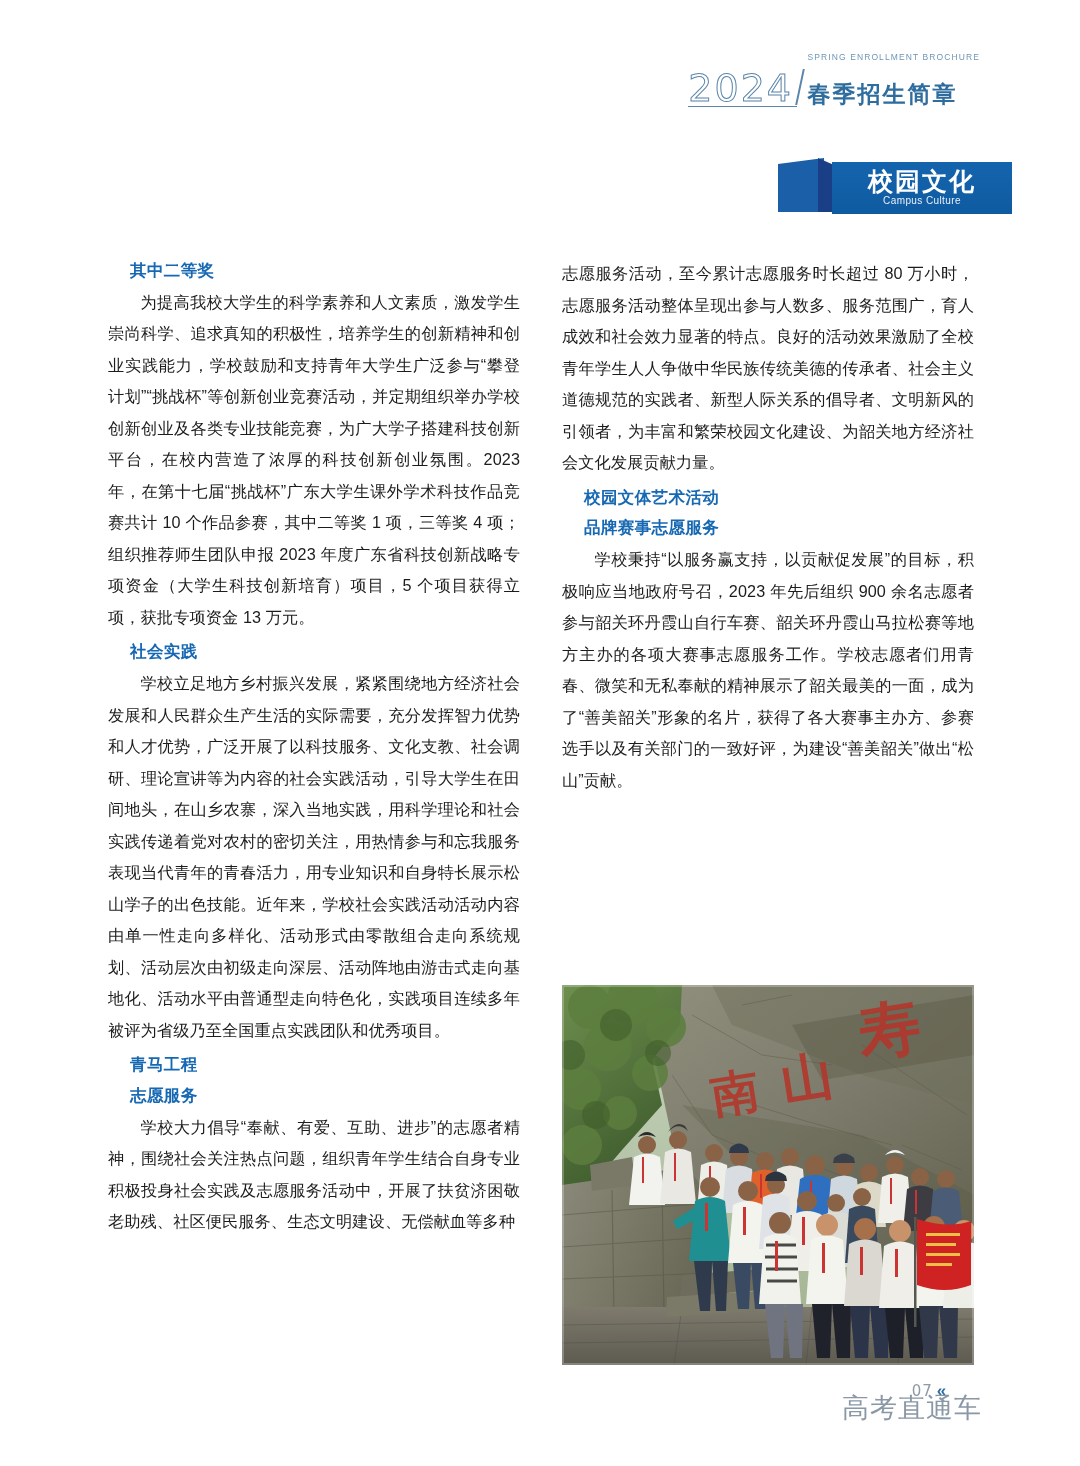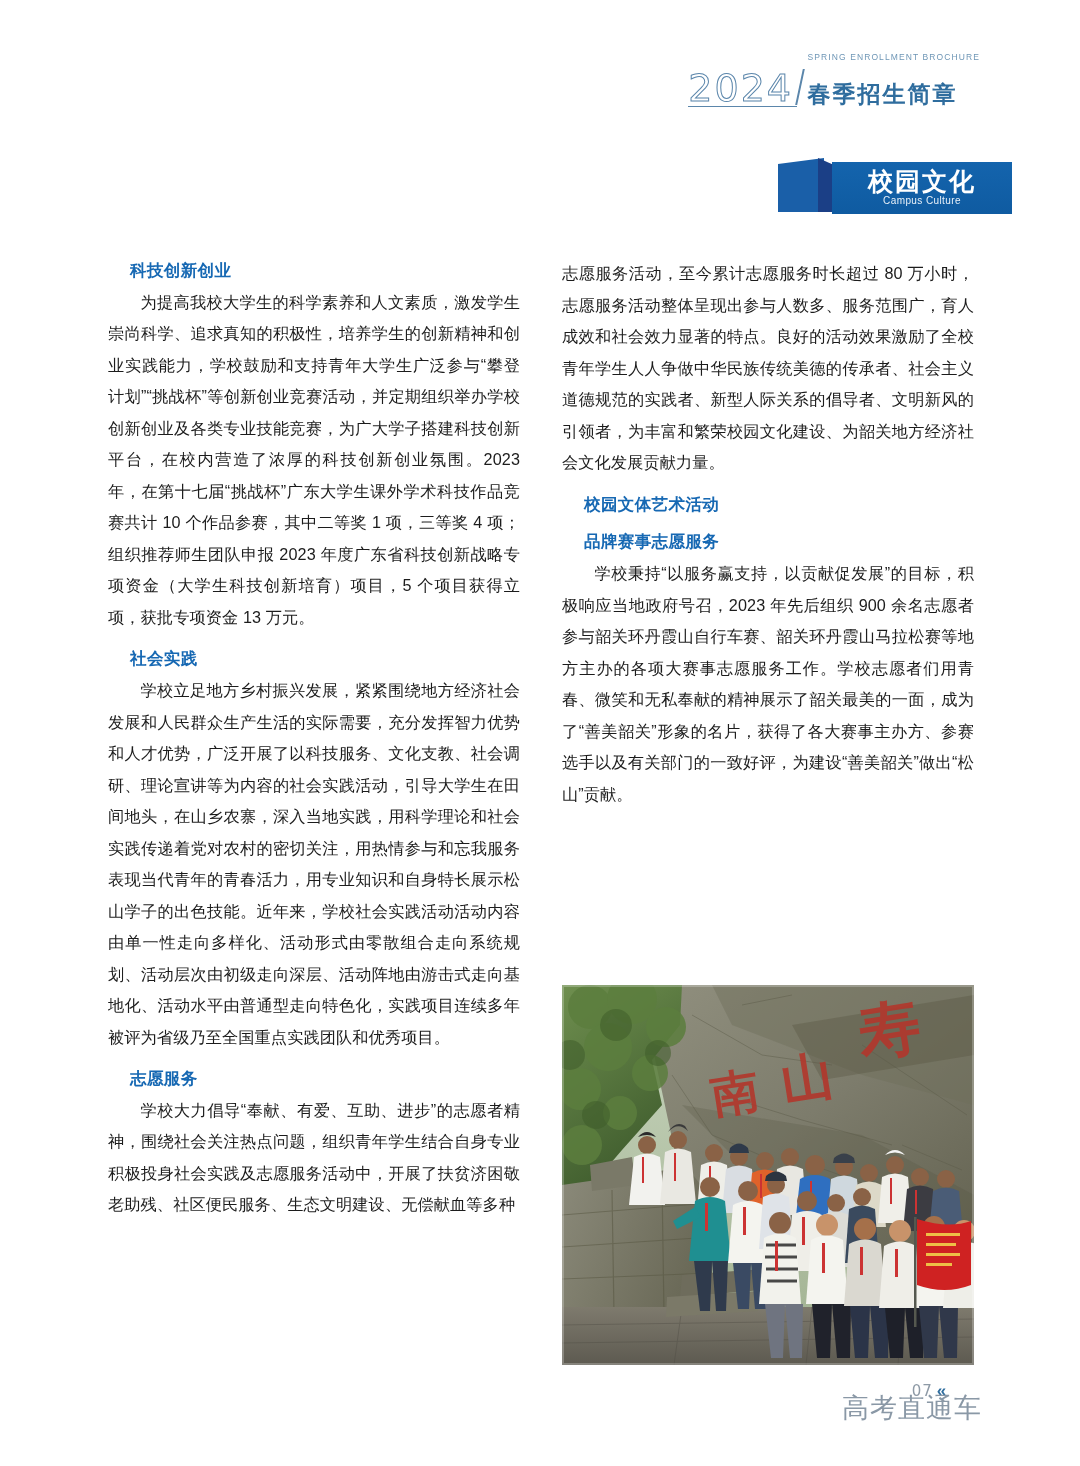--- a/index.html
+++ b/index.html
@@ -138,21 +138,21 @@
   .col-right { left: 562px; }
 
   .sec-head {
     color: #1668b3;
     font-size: 16.5px;
     font-weight: 700;
     letter-spacing: 0.4px;
     margin: 0 0 4px 22px;
     line-height: 1.5;
   }
-  .sec-head.tight { margin-top: 13px; }
+  .sec-head.tight { margin-top: 6px; }
 
   p.body {
     margin: 0 0 0 0;
     font-size: 16.2px;
     line-height: 31.5px;
     color: #1c1c1c;
     text-align: justify;
     text-justify: inter-ideograph;
     text-indent: 2em;
     letter-spacing: 0.1px;
@@ -231,26 +231,27 @@
     <div class="ribbon-body">
       <span class="ribbon-cn">校园文化</span>
       <span class="ribbon-en">Campus Culture</span>
     </div>
   </div>
 
   <div class="columns">
 
     <div class="col col-left">
 
-      <h3 class="sec-head">科技创新创业</h3>
+      <h3 class="sec-head">其中二等奖</h3>
       <p class="body">为提高我校大学生的科学素养和人文素质，激发学生崇尚科学、追求真知的积极性，培养学生的创新精神和创业实践能力，学校鼓励和支持青年大学生广泛参与“攀登计划”“挑战杯”等创新创业竞赛活动，并定期组织举办学校创新创业及各类专业技能竞赛，为广大学子搭建科技创新平台，在校内营造了浓厚的科技创新创业氛围。2023 年，在第十七届“挑战杯”广东大学生课外学术科技作品竞赛共计 10 个作品参赛，其中二等奖 1 项，三等奖 4 项；组织推荐师生团队申报 2023 年度广东省科技创新战略专项资金（大学生科技创新培育）项目，5 个项目获得立项，获批专项资金 13 万元。</p>
 
       <h3 class="sec-head tight">社会实践</h3>
       <p class="body">学校立足地方乡村振兴发展，紧紧围绕地方经济社会发展和人民群众生产生活的实际需要，充分发挥智力优势和人才优势，广泛开展了以科技服务、文化支教、社会调研、理论宣讲等为内容的社会实践活动，引导大学生在田间地头，在山乡农寨，深入当地实践，用科学理论和社会实践传递着党对农村的密切关注，用热情参与和忘我服务表现当代青年的青春活力，用专业知识和自身特长展示松山学子的出色技能。近年来，学校社会实践活动活动内容由单一性走向多样化、活动形式由零散组合走向系统规划、活动层次由初级走向深层、活动阵地由游击式走向基地化、活动水平由普通型走向特色化，实践项目连续多年被评为省级乃至全国重点实践团队和优秀项目。</p>
 
+      <h3 class="sec-head tight">青马工程</h3>
 
       <h3 class="sec-head tight">志愿服务</h3>
       <p class="body">学校大力倡导“奉献、有爱、互助、进步”的志愿者精神，围绕社会关注热点问题，组织青年学生结合自身专业积极投身社会实践及志愿服务活动中，开展了扶贫济困敬老助残、社区便民服务、生态文明建设、无偿献血等多种</p>
     </div>
 
     <div class="col col-right">
 
       <p class="body noindent">志愿服务活动，至今累计志愿服务时长超过 80 万小时，志愿服务活动整体呈现出参与人数多、服务范围广，育人成效和社会效力显著的特点。良好的活动效果激励了全校青年学生人人争做中华民族传统美德的传承者、社会主义道德规范的实践者、新型人际关系的倡导者、文明新风的引领者，为丰富和繁荣校园文化建设、为韶关地方经济社会文化发展贡献力量。</p>
 
       <h3 class="sec-head tight">校园文体艺术活动</h3>

